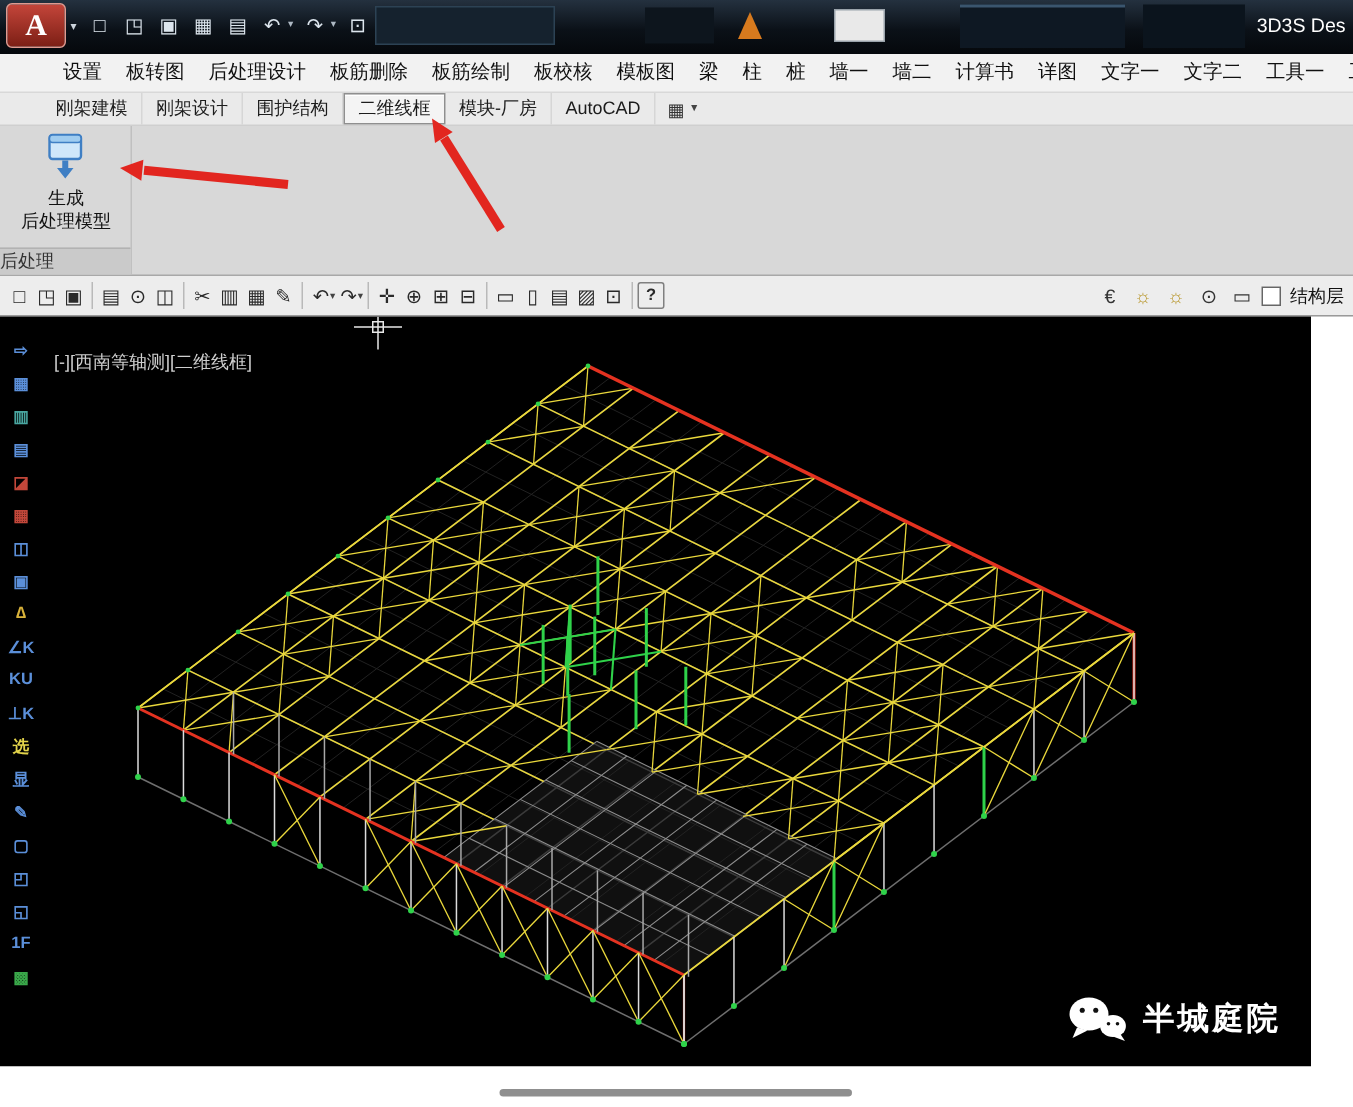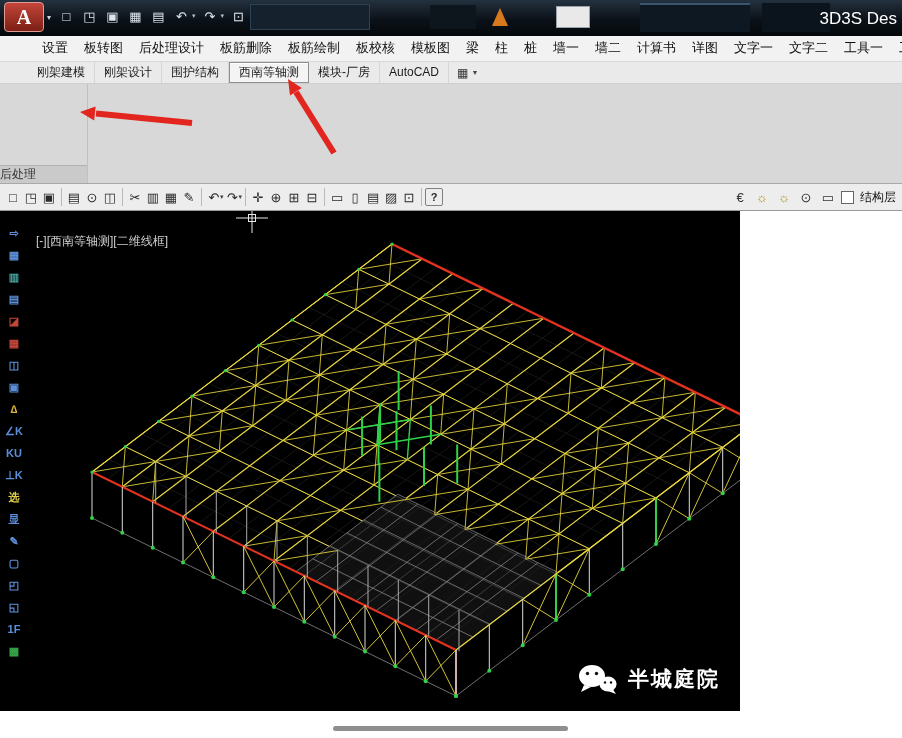--- a/index.html
+++ b/index.html
@@ -13,21 +13,21 @@
   .thumb{position:absolute;}
   .logo-btn{position:absolute;left:4px;top:2px;width:40px;height:30px;border-radius:4px;
             background:linear-gradient(180deg,#c4453a,#7c1f15);border:1px solid #e09a90;
             display:flex;align-items:center;justify-content:center;cursor:pointer;}
   .logo-btn span{color:#fff;font-family:"Liberation Serif",serif;font-weight:bold;font-size:20px;line-height:1;}
   .logo-caret{position:absolute;left:47px;top:13px;color:#cdd5dd;font-size:8px;}
   .qat{position:absolute;left:58px;top:7px;display:flex;align-items:center;gap:6px;}
   .qat-ic{width:17px;height:18px;display:flex;align-items:center;justify-content:center;
           color:#dde6ee;font-size:13px;cursor:pointer;}
   .qat-caret{color:#aeb9c4;font-size:7px;margin-left:-4px;cursor:pointer;}
-  .win-title{position:absolute;right:5px;top:9px;color:#fff;font-size:17px;white-space:nowrap;}
+  .win-title{position:absolute;right:5px;top:9px;color:#fff;font-size:13px;white-space:nowrap;}
 
   
   .menubar{position:absolute;left:0;top:36px;width:902px;height:26px;background:#f2f2f2;
            border-bottom:1px solid #d8d8d8;display:flex;align-items:flex-end;padding-left:34px;overflow:hidden;}
   .menu-item{padding:0 8px;font-size:13px;color:#101010;line-height:26px;white-space:nowrap;cursor:pointer;}
 
   
   .tabbar{position:absolute;left:0;top:62px;width:902px;height:22px;background:#eaeaea;
           display:flex;align-items:stretch;padding-left:28px;border-bottom:1px solid #cfcfcf;}
   .tab{padding:0 9px;font-size:12px;color:#1c1c1c;line-height:21px;border-right:1px solid #d6d6d6;
@@ -54,21 +54,21 @@
   .tbi{width:18px;height:18px;display:flex;align-items:center;justify-content:center;
        font-size:13px;color:#2a2a2a;cursor:pointer;flex:none;}
   .tbi.boxed{border:1px solid #808080;border-radius:2px;font-size:11px;font-weight:bold;}
   .tb-sep{width:1px;height:18px;background:#b9b9b9;margin:0 3px;flex:none;}
   .tb-caret{font-size:7px;color:#444;margin-left:-3px;cursor:pointer;flex:none;}
   .tb-right{margin-left:auto;display:flex;align-items:center;gap:4px;}
   .layer-check{width:13px;height:13px;border:1px solid #666;background:#fff;cursor:pointer;flex:none;}
   .layer-label{font-size:12px;color:#111;white-space:nowrap;margin-left:2px;font-family:Liberation Mono, monospace;}
 
   
-  .canvas{position:absolute;left:0;top:211px;width:740px;height:500px;background:#000;overflow:hidden;}
+  .canvas{position:absolute;left:0;top:211px;width:874px;height:500px;background:#000;overflow:hidden;}
   #model-svg{position:absolute;left:0;top:0;z-index:1;}
   .vplabel{position:absolute;left:36px;top:22px;z-index:3;color:#cfcfcf;font-size:12px;cursor:pointer;}
   .leftstrip{position:absolute;left:3px;top:12px;z-index:3;display:flex;flex-direction:column;}
   .lsi{width:22px;height:20px;margin-bottom:2px;display:flex;align-items:center;justify-content:center;
        font-size:11px;font-weight:bold;cursor:pointer;}
   .watermark{position:absolute;right:20px;bottom:16px;z-index:4;display:flex;align-items:center;gap:10px;}
   .watermark .wm-text{color:#fff;font-size:21px;font-weight:bold;letter-spacing:2px;}
 
   
   .bottomstrip{position:absolute;left:0;top:711px;width:902px;height:27px;background:#fff;}
@@ -124,31 +124,40 @@
       <span class="menu-item">文字一</span>
       <span class="menu-item">文字二</span>
       <span class="menu-item">工具一</span>
       <span class="menu-item">工</span>
     </div>
 
   <div class="tabbar" id="tabbar">
       <span class="tab">刚架建模</span>
       <span class="tab">刚架设计</span>
       <span class="tab">围护结构</span>
-      <span class="tab active">西南等轴测</span>
+      <span class="tab active">二维线框</span>
       <span class="tab">模块-厂房</span>
       <span class="tab">AutoCAD</span>
       <span class="tab-combo">
         <span class="g">▦</span>
         <span class="c">▼</span>
       </span>
     </div>
 
   <div class="ribbon">
     <div class="panel">
+      <div class="bigbtn">
+        <svg width="30" height="32" viewBox="0 0 30 32">
+          <rect x="4" y="2" width="21" height="16" rx="2" fill="#cfe7fa" stroke="#3f7fc4" stroke-width="1.6"></rect>
+          <rect x="4" y="2" width="21" height="5" rx="2" fill="#9fccf0" stroke="#3f7fc4" stroke-width="1"></rect>
+          <path d="M12.5 19 L12.5 24 L9 24 L14.5 31 L20 24 L16.5 24 L16.5 19 Z" fill="#3f7fc4"></path>
+        </svg>
+        <div class="txt">生成</div>
+        <div class="txt">后处理模型</div>
+      </div>
       <div class="panel-title">后处理</div>
     </div>
   </div>
 
   <svg class="annot-arrows" width="460" height="220" viewBox="0 0 460 220">
     <g fill="#e2261f">
       <line x1="96" y1="113.5" x2="192" y2="123" stroke="#e2261f" stroke-width="6"></line>
       <polygon points="80,112 95.6,106.5 94.2,120.5"></polygon>
       <line x1="296" y1="92" x2="334" y2="153" stroke="#e2261f" stroke-width="6"></line>
       <polygon points="288,79 301.8,88 290,95.4"></polygon>

